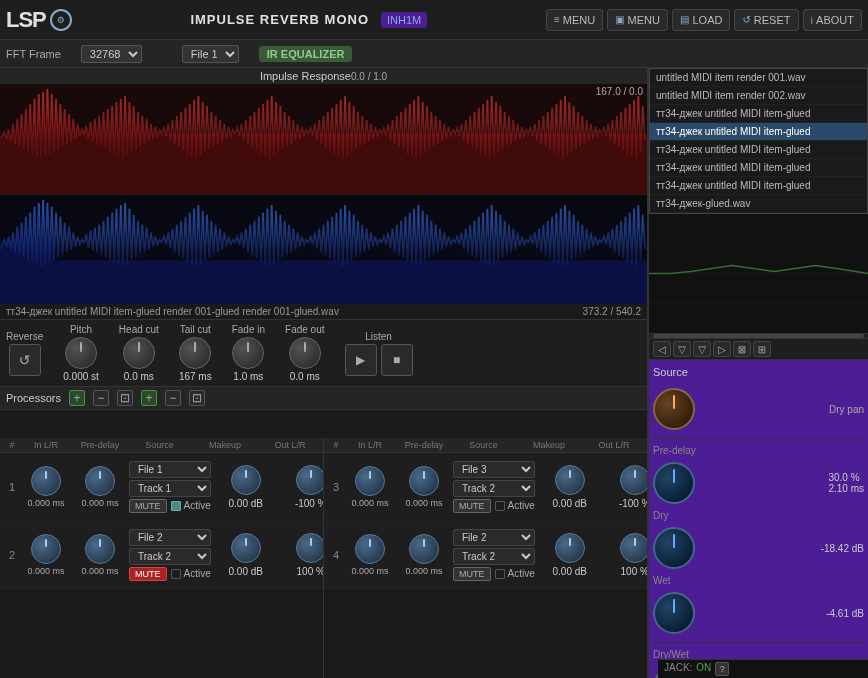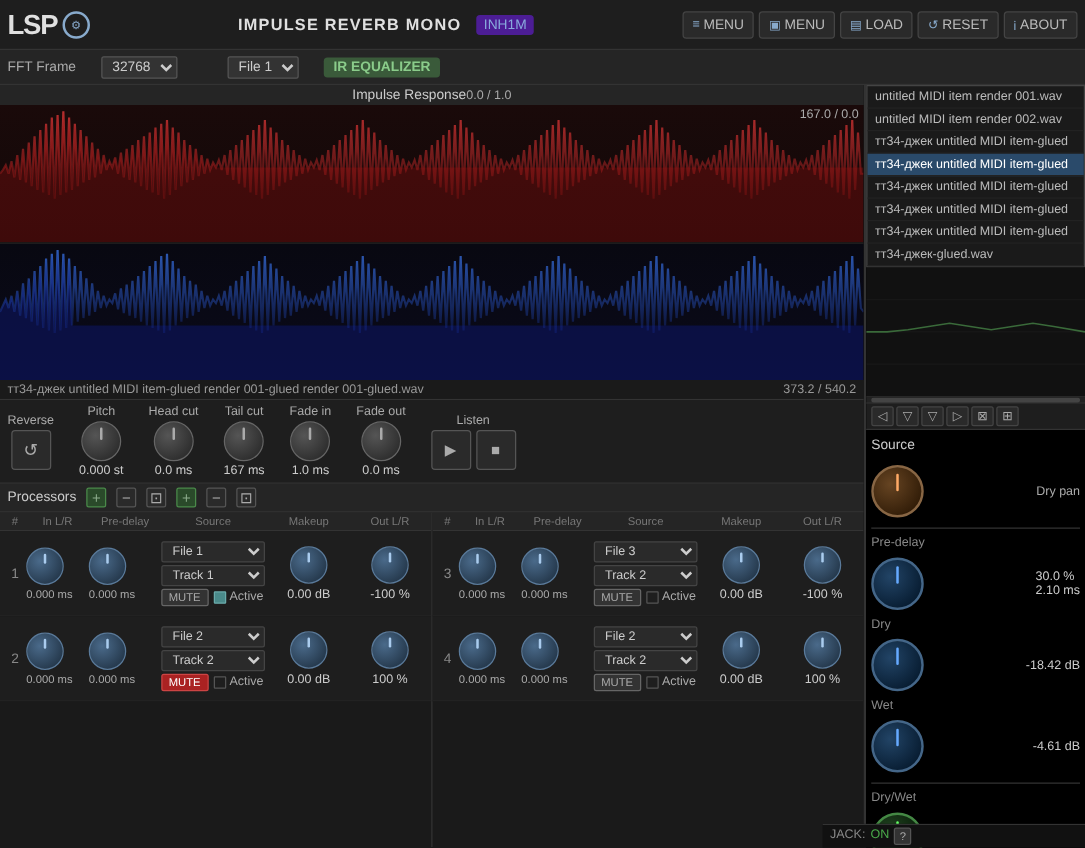--- a/index.html
+++ b/index.html
@@ -232,20 +232,21 @@
       display: flex; align-items: center; justify-content: center;
       font-size: 12px;
     }
 
     
     .processors-section {
       flex: 1;
       overflow: hidden;
       display: flex;
       flex-direction: column;
+      gap: 28px;
     }
     .processors-header {
       padding: 3px 6px;
       background: #252525;
       font-size: 11px;
       color: #ccc;
       border-bottom: 1px solid #333;
       display: flex;
       align-items: center;
       gap: 8px;
@@ -267,20 +268,21 @@
       border-radius: 2px;
       color: #aaa;
       cursor: pointer;
       display: flex; align-items: center; justify-content: center;
       font-size: 12px;
     }
     .proc-num { text-align: center; color: #888; font-size: 11px; }
     .proc-knob-cell {
       display: flex;
       flex-direction: column;
+      align-items: center;
       gap: 2px;
     }
     .proc-knob {
       width: 30px; height: 30px;
       border-radius: 50%;
       background: radial-gradient(circle at 35% 35%, #4a6a8a, #1a2a3a);
       border: 1px solid #5a7a9a;
       position: relative;
       cursor: pointer;
     }
@@ -343,22 +345,22 @@
       color: #ccc;
     }
     .proc-out-cell {
       text-align: center;
       font-size: 10px;
       color: #ccc;
     }
 
     
     .right-panel {
-      width: 176px;
-      background: #000000;
+      width: 220px;
+      background: #4c1d95;
       display: flex;
       flex-direction: column;
       border-left: 1px solid #333;
       overflow-y: auto;
     }
 
     
     .eq-area {
       height: 120px;
       background: #111;

